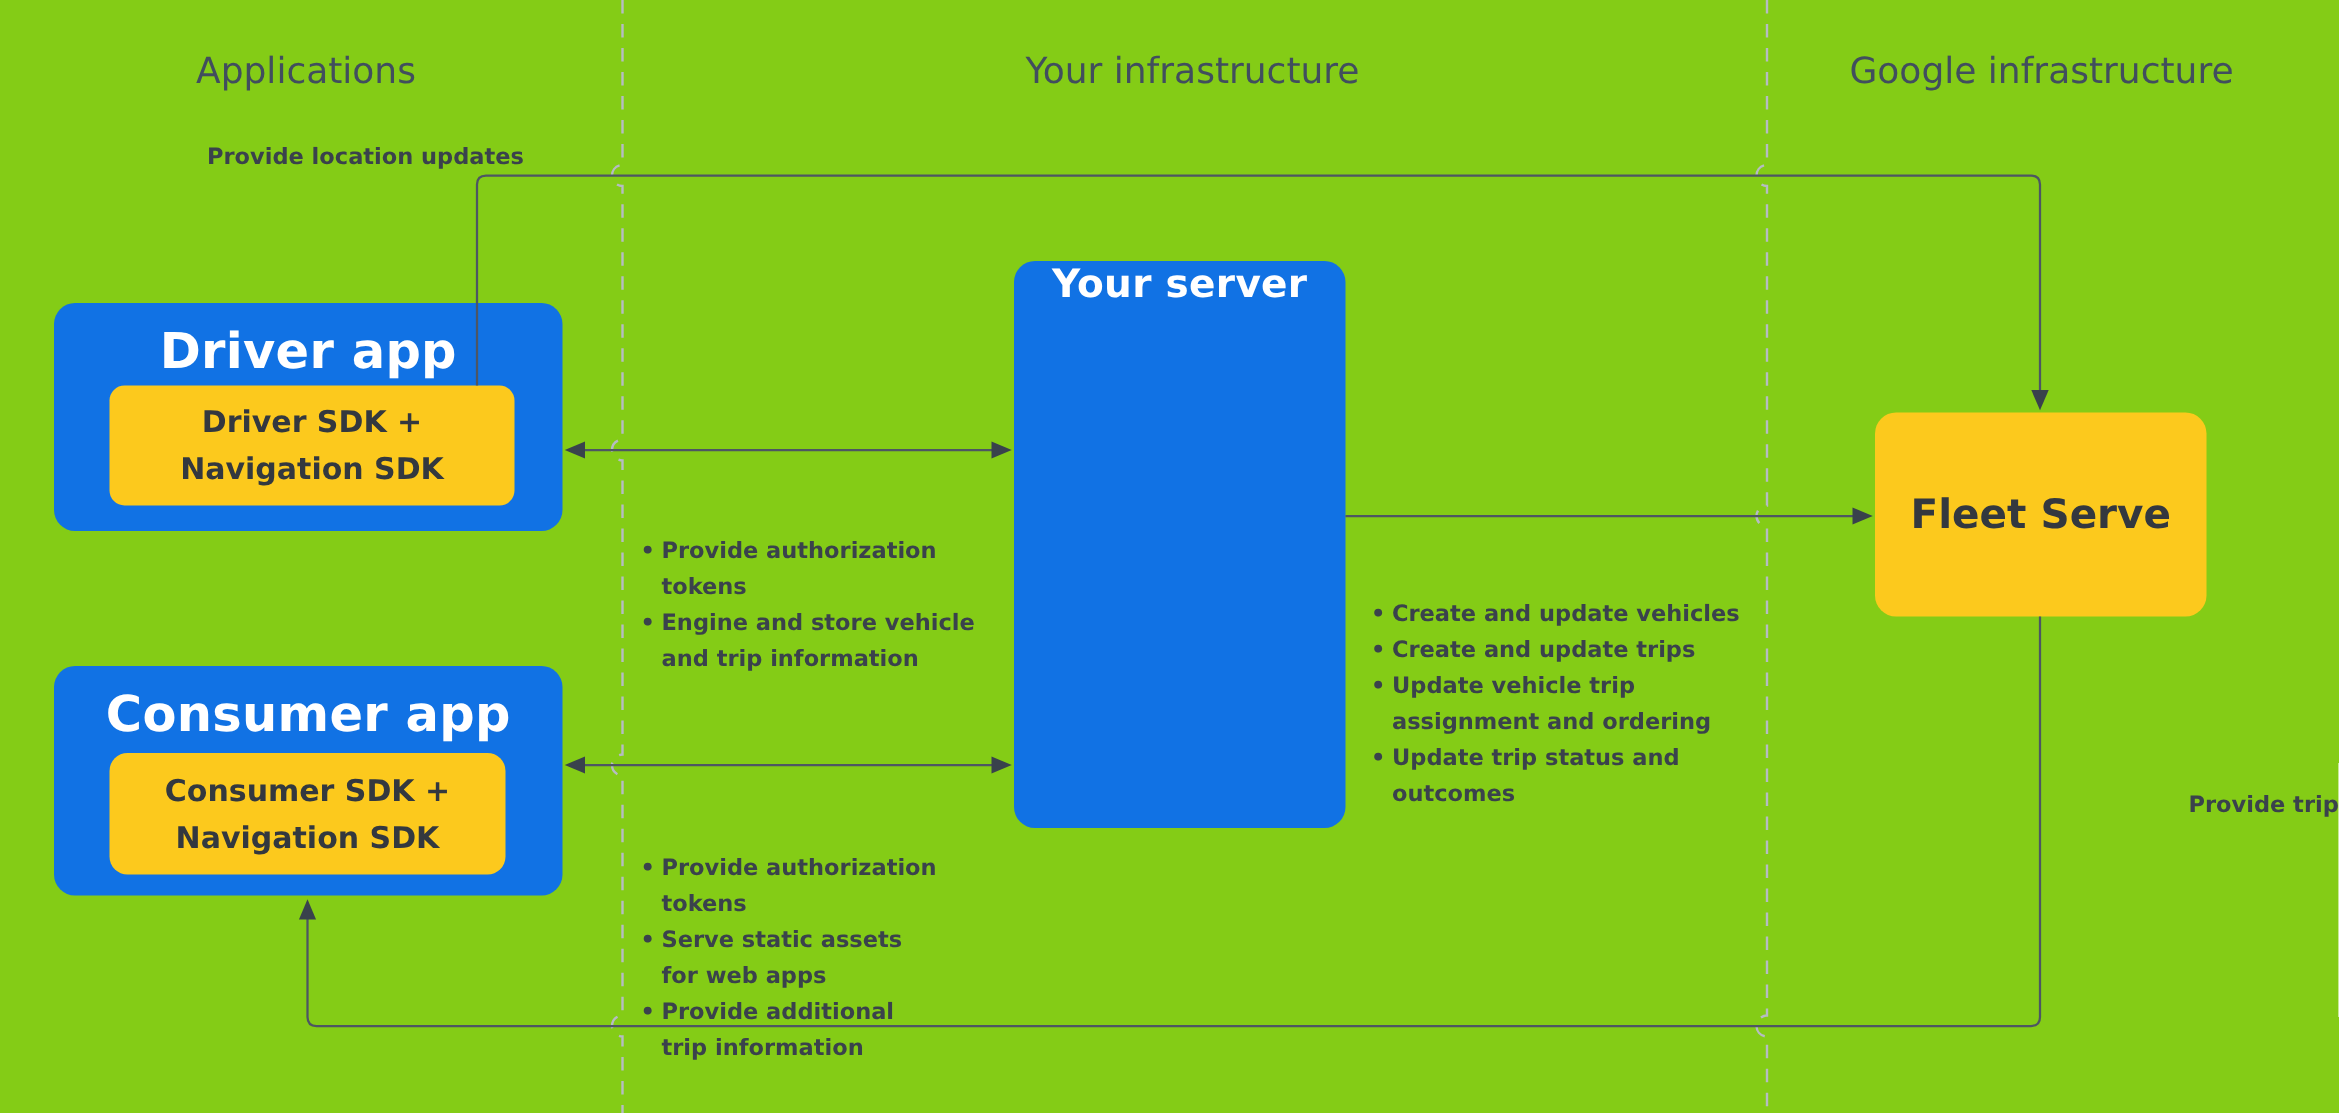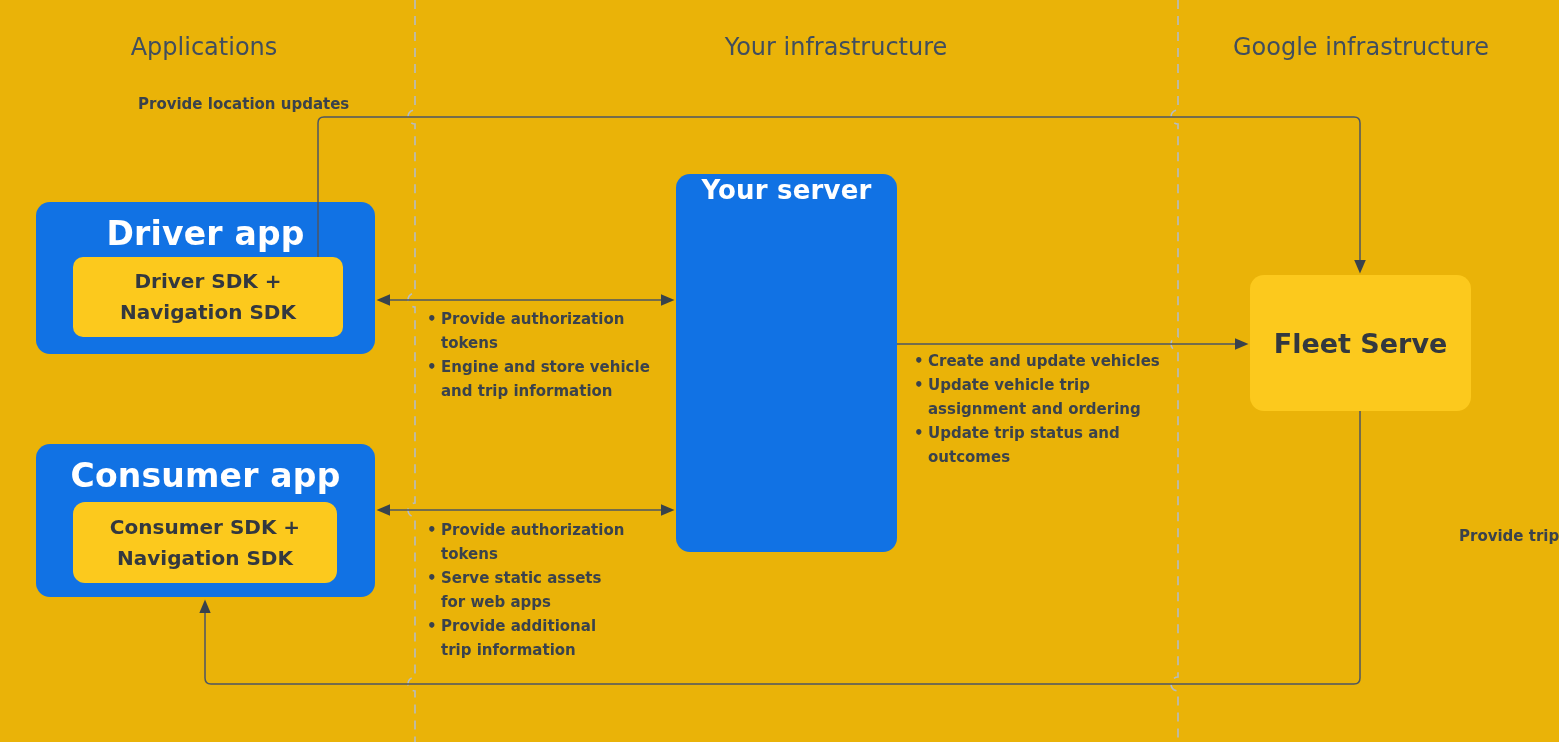--- a/index.html
+++ b/index.html
@@ -3,21 +3,21 @@
 <meta charset="utf-8">
 <style>
   * { margin: 0; padding: 0; box-sizing: border-box; }
   html, body { background: #ffffff; }
   body { font-family: "DejaVu Sans", "Liberation Sans", sans-serif; }
 
   .canvas {
     position: relative;
     width: 1559px;
     height: 742px;
-    background: #eab308;
+    background: #84cc16;
     overflow: hidden;
   }
 
   .svg-layer {
     position: absolute;
     left: 0; top: 0;
     width: 1559px; height: 742px;
     pointer-events: none;
     z-index: 5;
   }
@@ -26,21 +26,21 @@
     position: absolute;
     top: 33px;
     transform: translateX(-50%);
     font-size: 24px;
     font-weight: 400;
     color: #414e5e;
     white-space: nowrap;
     z-index: 2;
   }
   .col-header.apps   { left: 204px; }
-  .col-header.yours  { left: 795px; margin-left: 41px; }
+  .col-header.yours  { left: 795px; }
   .col-header.google { left: 1361px; }
 
   .node {
     position: absolute;
     border-radius: 14px;
     z-index: 1;
   }
   .node.blue   { background: #1172e4; }
   .node.yellow { background: #fcc91d; }
 
@@ -96,20 +96,21 @@
   .label-status   { left: 1439px; top: 527px; }
 
   ul.bullets {
     position: absolute;
     list-style: none;
     font-size: 15px;
     font-weight: bold;
     line-height: 24px;
     color: #3a424c;
     z-index: 3;
+    margin-top: 48px;
   }
   ul.bullets li {
     position: relative;
     padding-left: 14px;
     white-space: pre-line;
   }
   ul.bullets li::before {
     content: "\2022";
     position: absolute;
     left: 0;
@@ -160,20 +161,21 @@
     <li>Provide authorization
 tokens</li>
     <li>Serve static assets
 for web apps</li>
     <li>Provide additional
 trip information</li>
   </ul>
 
   <ul class="bullets bullets-fleet">
     <li>Create and update vehicles</li>
+    <li>Create and update trips</li>
     <li>Update vehicle trip
 assignment and ordering</li>
     <li>Update trip status and
 outcomes</li>
   </ul>
 
   <svg class="svg-layer" viewBox="0 0 1559 742" xmlns="http://www.w3.org/2000/svg">
 
     <path d="M415,0 L415,110 A7,7 0 0 0 415,124 L415,293 A7,7 0 0 0 415,307 L415,503 A7,7 0 0 0 415,517 L415,677 A7,7 0 0 0 415,691 L415,742" fill="none" stroke="#b6bcc3" stroke-width="1.6" stroke-dasharray="9 7"></path>
     <path d="M1178,0 L1178,110 A7,7 0 0 0 1178,124 L1178,337 A7,7 0 0 0 1178,351 L1178,677 A7,7 0 0 0 1178,691 L1178,742" fill="none" stroke="#b6bcc3" stroke-width="1.6" stroke-dasharray="9 7"></path>

